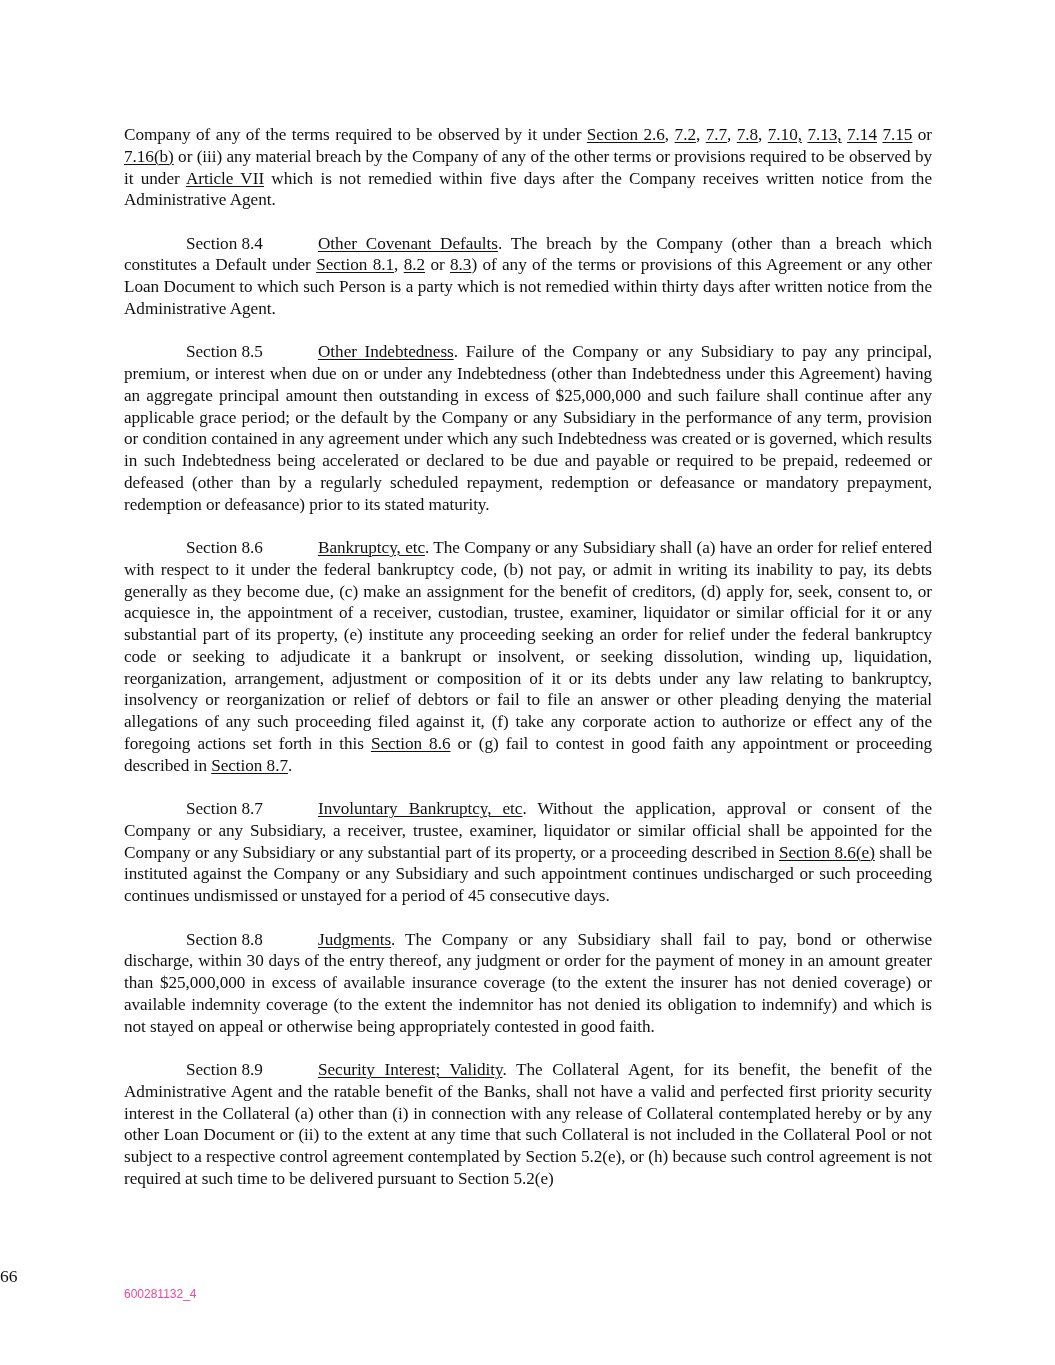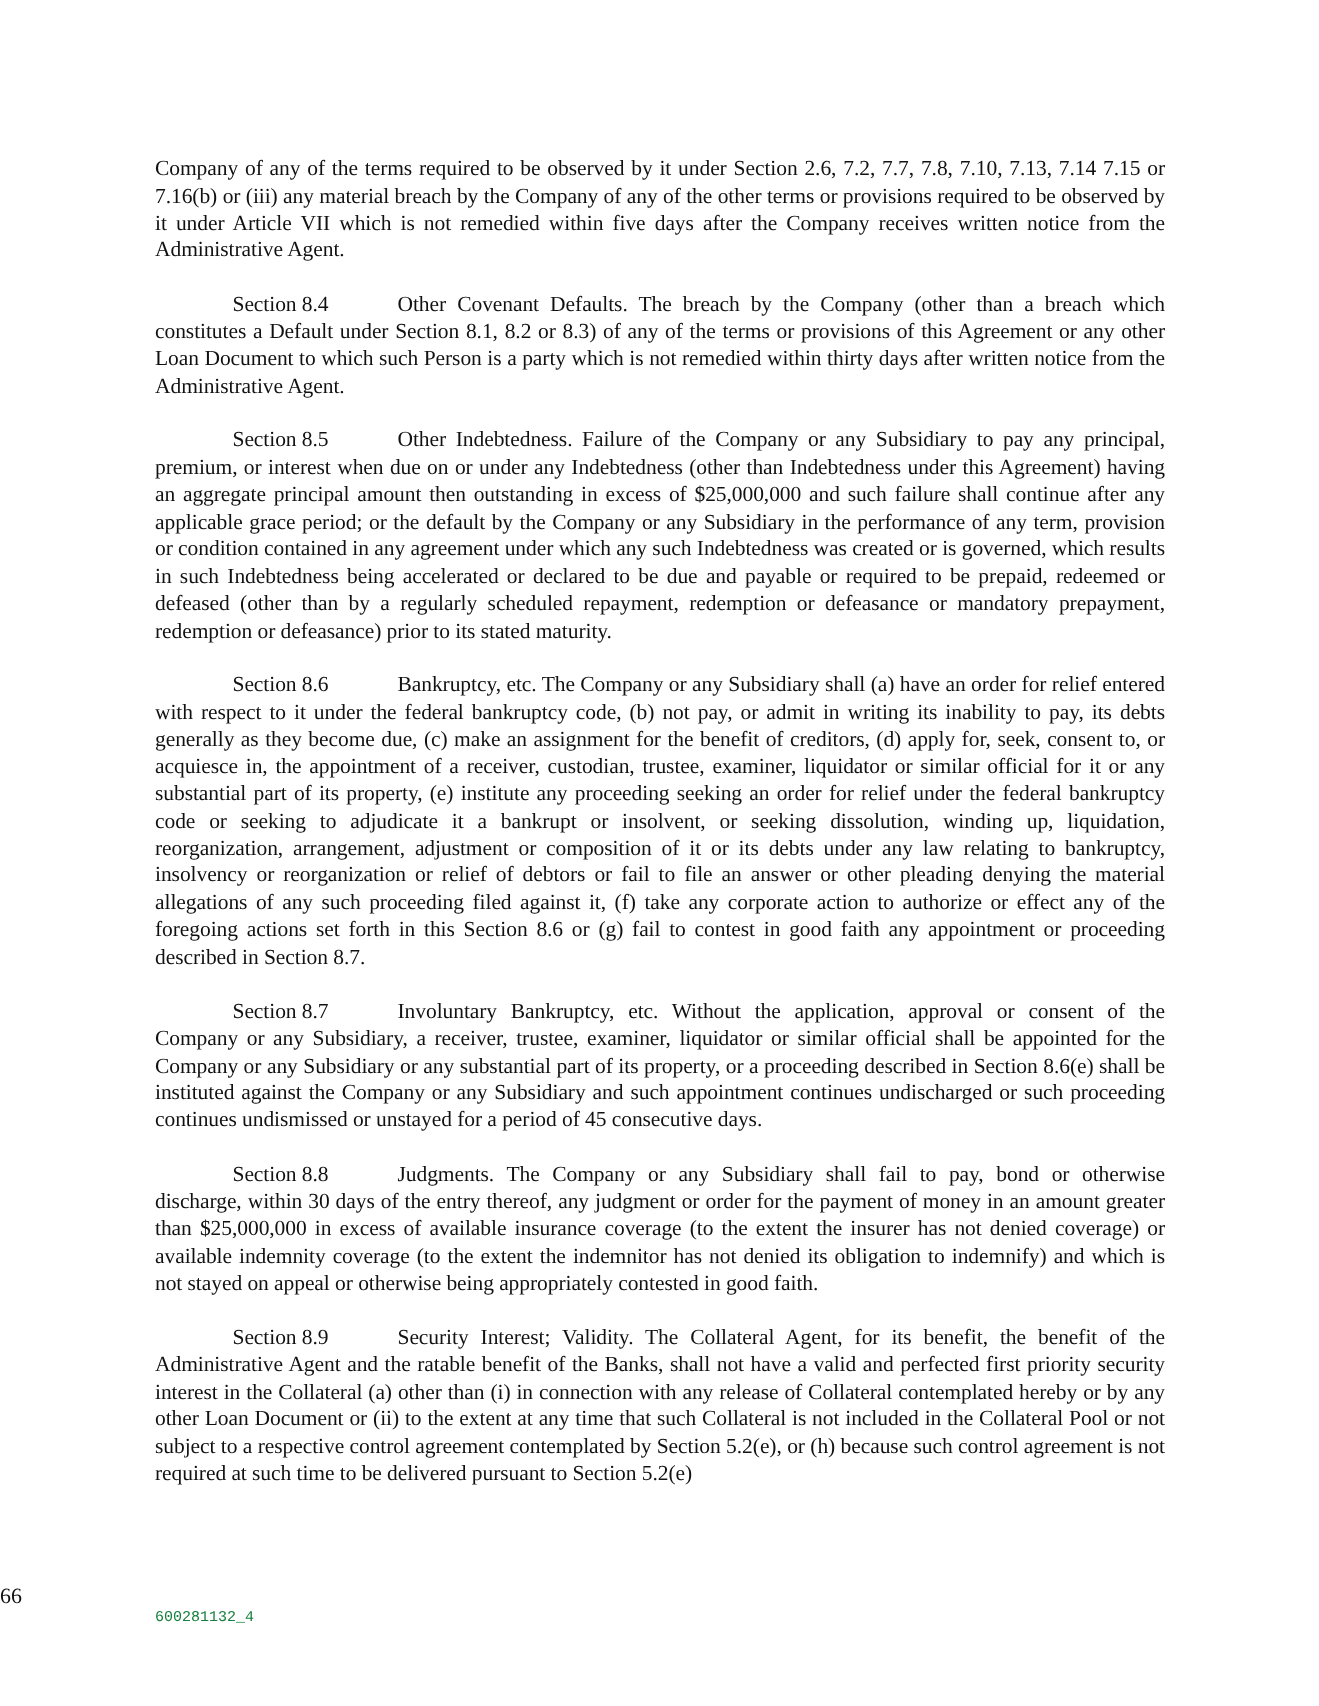--- a/index.html
+++ b/index.html
@@ -5,28 +5,28 @@
   html, body { margin: 0; padding: 0; background: #ffffff; }
   body { width: 1055px; height: 1365px; position: relative; overflow: hidden; }
   .page {
     position: absolute; left: 124px; top: 124px; width: 808px;
     font-family: "Liberation Serif", serif; font-size: 17.2px; line-height: 21.75px;
     color: #111111; text-align: justify; letter-spacing: -0.05px;
   }
   .para { margin: 0 0 21.75px 0; }
   .para.first { margin-bottom: 21.5px; }
   .sec-num { display: inline-block; width: 132px; padding-left: 62px; text-indent: 0; }
-  .u { text-underline-offset: 2px; text-decoration-thickness: 1px; }
+  .u { text-decoration: underline; text-underline-offset: 2px; text-decoration-thickness: 1px; }
   .page-num {
     position: absolute; top: 1266px; left: 0; width: 1055px; text-align: left;
     font-family: "Liberation Serif", serif; font-size: 17.5px; color: #111;
   }
   .doc-id {
     position: absolute; top: 1287px; left: 124px;
-    font-family: Liberation Mono, monospace; font-size: 12px; color: #15803d;
+    font-family: Liberation Sans, sans-serif; font-size: 12px; color: #ec4899;
   }
 </style>
 </head>
 <body>
 
 <div class="page">
   <p class="para first"><span>Company of any of the terms required to be observed by it under </span><span class="u">Section 2.6</span><span>, </span><span class="u">7.2</span><span>, </span><span class="u">7.7</span><span>, </span><span class="u">7.8</span><span>, </span><span class="u">7.10,</span><span> </span><span class="u">7.13,</span><span>  </span><span class="u">7.14</span><span> </span><span class="u">7.15</span><span> or </span><span class="u">7.16(b)</span><span> or (iii) any material breach by the Company of any of the other terms or provisions required to be observed by it under </span><span class="u">Article VII</span><span> which is not remedied within five days after the Company receives written notice from the Administrative Agent.</span></p>
 
   <p class="para">
     <span class="sec-num">Section 8.4</span><span class="u">Other Covenant Defaults</span><span><span>.  The breach by the Company (other than a breach which constitutes a Default under </span><span class="u">Section 8.1</span><span>, </span><span class="u">8.2</span><span> or </span><span class="u">8.3</span><span>) of any of the terms or provisions of this Agreement or any other Loan Document to which such Person is a party which is not remedied within thirty days after written notice from the Administrative Agent.</span></span>

